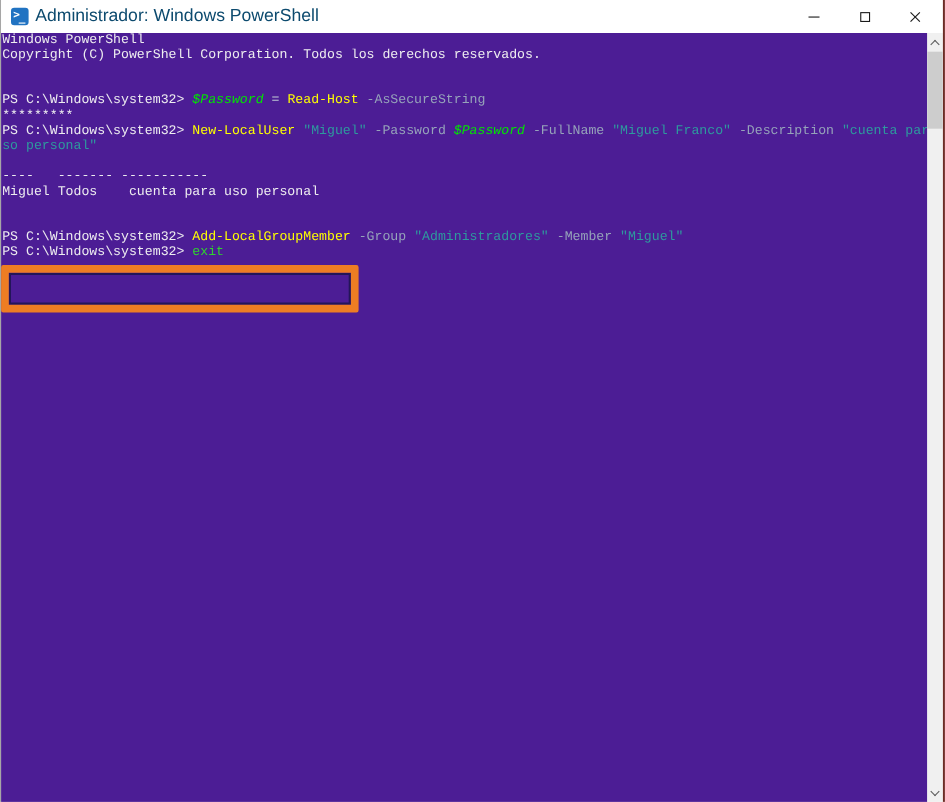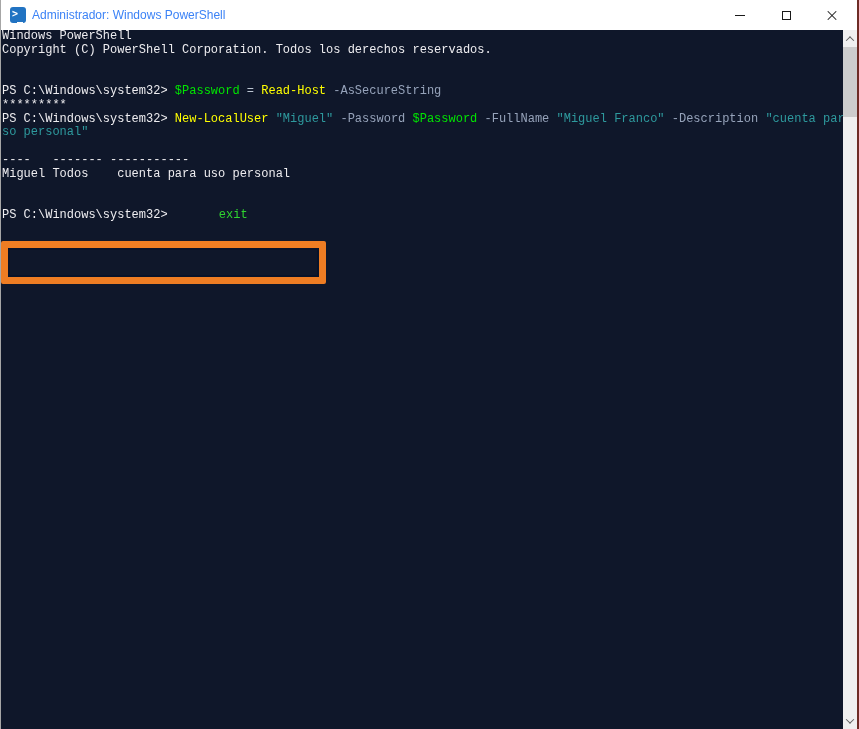--- a/index.html
+++ b/index.html
@@ -10,41 +10,41 @@
 
   
   .titlebar { position:absolute; top:0; left:0; right:0; height:30px; background:#ffffff;
               display:flex; align-items:center; }
   .app-icon { width:16px; height:16px; margin:0 6px 0 9px; background:#2173c2;
               border-radius:3px; position:relative; flex:0 0 auto; }
   .app-icon .gt { position:absolute; left:2px; top:1px; color:#ffffff; font-size:10px;
                   font-weight:bold; font-family:"DejaVu Sans Mono", monospace; }
   .app-icon .us { position:absolute; left:7px; top:4px; color:#ffffff; font-size:10px;
                   font-weight:bold; font-family:"DejaVu Sans Mono", monospace; }
-  .title-text { font-size:12px; color:#3b82f6; white-space:nowrap; }
+  .title-text { font-size:16px; color:#0c4a6e; white-space:nowrap; }
   .win-controls { position:absolute; right:2px; top:0; height:30px; display:flex; }
   .win-btn { width:46px; height:30px; display:flex; align-items:center; justify-content:center;
              cursor:default; position:relative; }
   .glyph-min { width:10px; height:1px; background:#1a1a1a; display:block; }
   .glyph-max { width:9px; height:9px; border:1px solid #1a1a1a; display:block; }
   .glyph-close { width:12px; height:12px; position:relative; display:block; }
   .glyph-close::before, .glyph-close::after { content:""; position:absolute; left:0; top:5.5px;
              width:12px; height:1px; background:#1a1a1a; }
   .glyph-close::before { transform:rotate(45deg); }
   .glyph-close::after  { transform:rotate(-45deg); }
 
   
-  .terminal { position:absolute; top:30px; left:0; right:14px; bottom:0; background:#0f172a;
+  .terminal { position:absolute; top:30px; left:0; right:14px; bottom:0; background:#4c1d95;
               overflow:hidden; padding-left:1px;
               font-family:"Liberation Mono", monospace; font-size:12px; line-height:13.75px; }
   .tline { white-space:pre; height:13.75px; overflow:hidden; }
   .c-fg    { color:#eeedf0; }
   .c-cmd   { color:#ffff00; }
-  .c-var   { color:#00e600; }
-  .c-kw    { color:#2fd32f;margin-left:44px; }
+  .c-var   { color:#00e600;font-style:italic; }
+  .c-kw    { color:#2fd32f; }
   .c-param { color:#96a3ba; }
   .c-op    { color:#bcc5d2; }
   .c-str   { color:#2e9a9e; }
 
   
   .highlight-rect { position:absolute; left:0; top:241px; width:325px; height:43px;
                     border:7px solid #ee7d23; border-radius:2px; background:transparent;
                     box-shadow: inset 0 0 0 2px rgba(1,15,40,.55); pointer-events:none; }
 
   
@@ -90,20 +90,21 @@
       <div class="tline">&nbsp;</div>
       <div class="tline"><span class="c-fg">PS C:\Windows\system32&gt; </span><span class="c-var">$Password</span><span class="c-fg"> </span><span class="c-op">=</span><span class="c-fg"> </span><span class="c-cmd">Read-Host</span><span class="c-param"> -AsSecureString</span></div>
       <div class="tline"><span class="c-fg">*********</span></div>
       <div class="tline"><span class="c-fg">PS C:\Windows\system32&gt; </span><span class="c-cmd">New-LocalUser</span><span class="c-fg"> </span><span class="c-str">"Miguel"</span><span class="c-param"> -Password</span><span class="c-fg"> </span><span class="c-var">$Password</span><span class="c-param"> -FullName</span><span class="c-fg"> </span><span class="c-str">"Miguel Franco"</span><span class="c-param"> -Description</span><span class="c-fg"> </span><span class="c-str">"cuenta para u</span></div>
       <div class="tline"><span class="c-str">so personal"</span></div>
       <div class="tline">&nbsp;</div>
       <div class="tline"><span class="c-fg">----   ------- -----------</span></div>
       <div class="tline"><span class="c-fg">Miguel Todos    cuenta para uso personal</span></div>
       <div class="tline">&nbsp;</div>
       <div class="tline">&nbsp;</div>
+      <div class="tline"><span class="c-fg">PS C:\Windows\system32&gt; </span><span class="c-cmd">Add-LocalGroupMember</span><span class="c-param"> -Group</span><span class="c-fg"> </span><span class="c-str">"Administradores"</span><span class="c-param"> -Member</span><span class="c-fg"> </span><span class="c-str">"Miguel"</span></div>
       <div class="tline"><span class="c-fg">PS C:\Windows\system32&gt; </span><span class="c-kw">exit</span></div>
     </div>
 
   <div class="highlight-rect"></div>
 
   <div class="scrollbar">
     <div class="scroll-btn up">
         <span class="chev up-c"></span>
       </div>
     <div class="scroll-thumb"></div>

